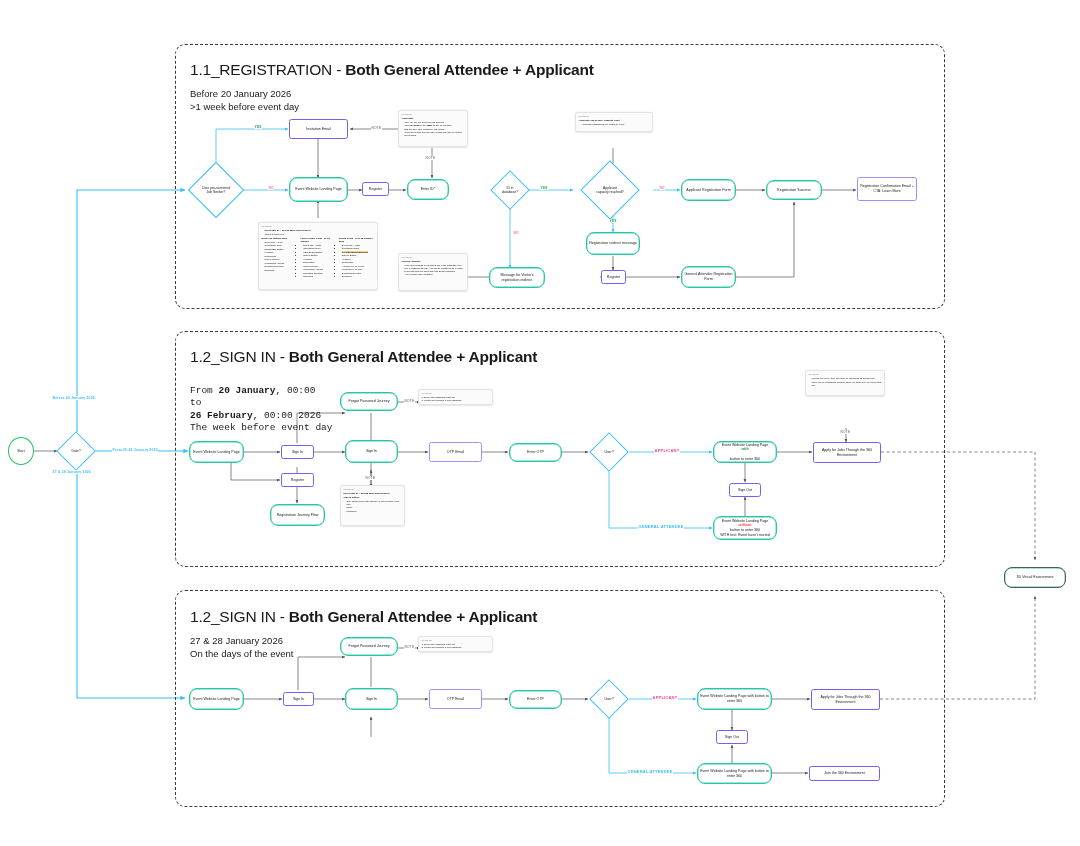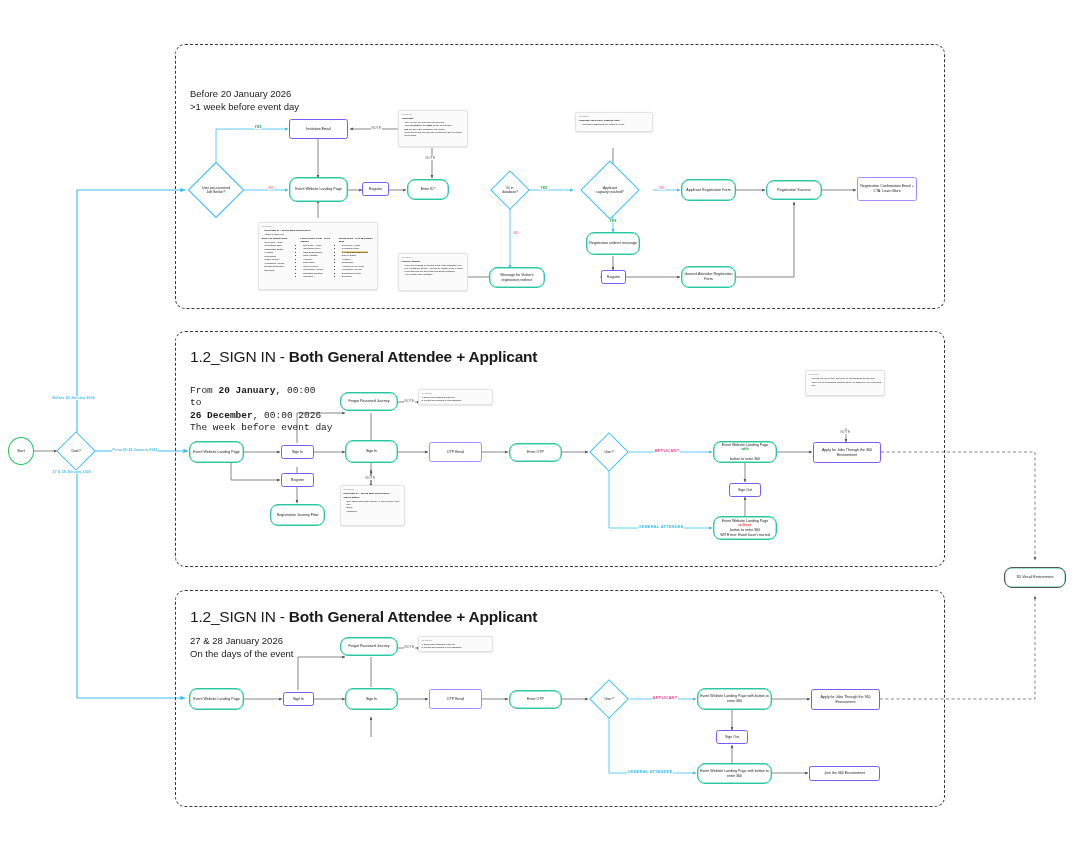--- a/index.html
+++ b/index.html
@@ -218,20 +218,25 @@
 
   <div class="elabel el-date" style="left:52px; top:396px;">Before 20 January 2026</div>
   <div class="elabel el-date" style="left:112px; top:448px;">From 20-26 January 2026</div>
   <div class="elabel el-date" style="left:52px; top:470px;">27 &amp; 28 January 2026</div>
 
   <div class="node n-grad" style="left:1004px; top:567px; width:62px; height:21px; border-color:#555;">
     <span>3D Virtual Environment</span>
   </div>
 
   <div class="section" style="left:175px; top:44px; width:770px; height:265px;"></div>
+  <div class="sec-title" style="left:190px; top:61px;">
+    <span class="light">1.1_REGISTRATION</span>
+    <span class="light">-</span>
+    <span class="bold">Both General Attendee + Applicant</span>
+  </div>
   <div class="sec-sub" style="left:190px; top:88px;">Before 20 January 2026
 &gt;1 week before event day</div>
 
   <div class="diamond" style="left:196px; top:170px; width:40px; height:40px;">
     <div class="dlabel">User pre-screened
 Job Seeker?</div>
   </div>
   <div class="node n-purple" style="left:289px; top:119px; width:59px; height:20px;">
     <span>Invitation Email</span>
   </div>
@@ -373,21 +378,21 @@
     </ul>
   </div>
 
   <div class="section" style="left:175px; top:331px; width:770px; height:236px;"></div>
   <div class="sec-title" style="left:190px; top:348px;">
     <span class="light">1.2_SIGN IN</span>
     <span class="light">-</span>
     <span class="bold">Both General Attendee + Applicant</span>
   </div>
   <div class="sec-sub" style="left:190px; top:372px;font-family:Liberation Mono, monospace;">
-    From <b>20 January</b>, 00:00<br>to<br><b>26 December</b>, 00:00 2026<br>The week before event day
+    From <b>20 January</b>, 00:00<br>to<br><b>26 February</b>, 00:00 2026<br>The week before event day
   </div>
 
   <div class="node n-grad" style="left:189px; top:441px; width:55px; height:22px;">
     <span>Event Website Landing
 Page</span>
   </div>
   <div class="node n-purple" style="left:281px; top:445px; width:33px; height:14px;">
     <span>Sign In</span>
   </div>
   <div class="node n-purple" style="left:281px; top:473px; width:33px; height:14px;">

